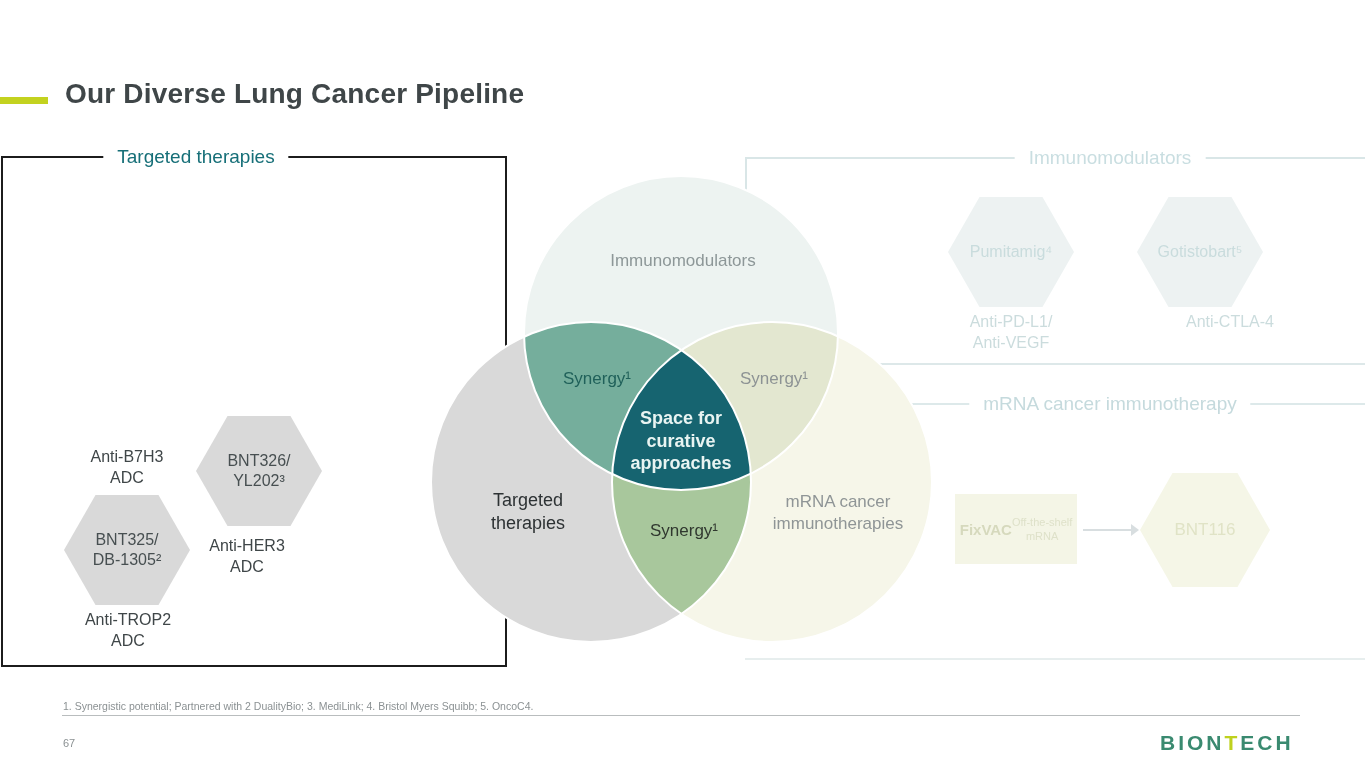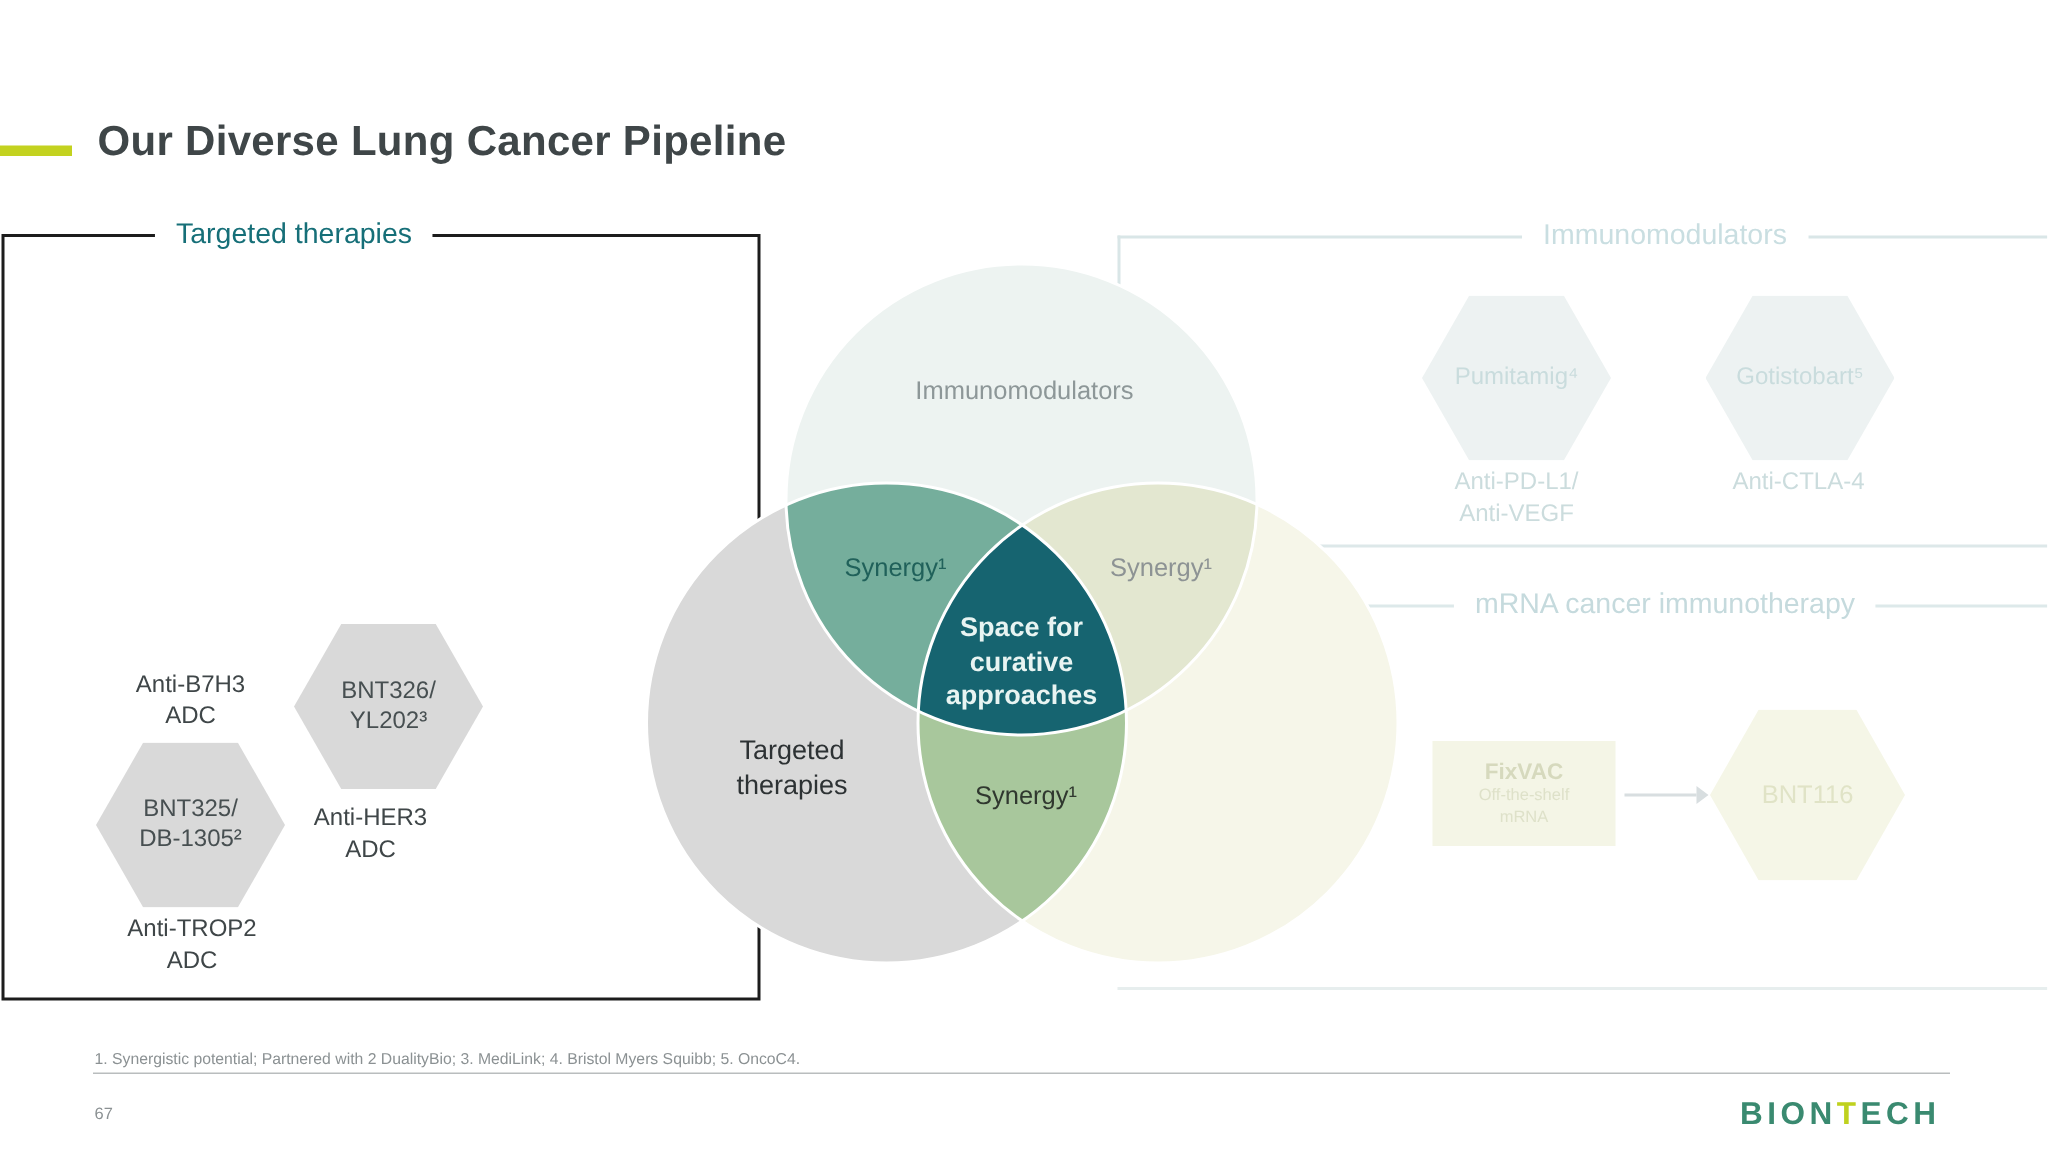--- a/index.html
+++ b/index.html
@@ -43,21 +43,21 @@
     position:absolute; left:745px; top:403px; width:620px; height:257px;
     border-top:2px solid #dde9ea; border-bottom:2px solid #e7eeee; z-index:1;
   }
   .panel-label {
     position:absolute; top:0; transform:translate(-50%,-55%);
     background:#fff; padding:0 14px; font-size:19px; color:#c9dee1; white-space:nowrap;
   }
 
   .fixvac-box {
     position:absolute; left:955px; top:494px; width:122px; height:70px; background:#f4f5e6;
-    display:flex; flex-direction:column; align-items:center; justify-content:center; z-index:1;
+    display:flex; flex-direction:row; align-items:center; justify-content:center; z-index:1;
   }
   .fixvac-title { font-size:15px; font-weight:bold; color:#d6d9bd; }
   .fixvac-sub { font-size:11px; color:#dee1c9; text-align:center; line-height:1.3; white-space:pre-line; }
 
   .arrow-line { position:absolute; left:1083px; top:529px; width:48px; height:2px; background:#d8dee0; z-index:1; }
   .arrow-head {
     position:absolute; left:1131px; top:524px; width:0; height:0; z-index:1;
     border-left:8px solid #d8dee0; border-top:6px solid transparent; border-bottom:6px solid transparent;
   }
 
@@ -88,21 +88,21 @@
   <div class="accent-bar"></div>
   <h1 class="title">Our Diverse Lung Cancer Pipeline</h1>
 
   <div class="panel-immuno">
     <div class="panel-label" style="left:363px;">Immunomodulators</div>
   </div>
   <div class="hex hex-faded" style="left:948px; top:197px; width:126px; height:110px;">Pumitamig⁴</div>
   <div class="hex hex-faded" style="left:1137px; top:197px; width:126px; height:110px;">Gotistobart⁵</div>
   <div class="hex-target-faded pre" style="left:936px; top:312px; width:150px;">Anti-PD-L1/
 Anti-VEGF</div>
-  <div class="hex-target-faded pre" style="left:1124px; top:312px; width:150px;">Anti-CTLA-4</div>
+  <div class="hex-target-faded pre" style="left:1124px; top:312px; width:150px;text-align:right;">Anti-CTLA-4</div>
 
   <div class="panel-mrna">
     <div class="panel-label" style="left:365px; color:#c5dadd;">mRNA cancer immunotherapy</div>
   </div>
   <div class="fixvac-box">
     <div class="fixvac-title">FixVAC</div>
     <div class="fixvac-sub pre">Off-the-shelf
 mRNA</div>
   </div>
   <div class="arrow-line"></div>
@@ -156,19 +156,21 @@
 
   <div class="venn-label vl-immuno">Immunomodulators</div>
   <div class="venn-label vl-syn-left">Synergy¹</div>
   <div class="venn-label vl-syn-right">Synergy¹</div>
   <div class="venn-label vl-center pre">Space for
 curative
 approaches</div>
   <div class="venn-label vl-targeted pre">Targeted
 therapies</div>
   <div class="venn-label vl-syn-bot">Synergy¹</div>
+  <div class="venn-label vl-mrna pre">mRNA cancer
+immunotherapies</div>
 
   <div class="footnote">1. Synergistic potential; Partnered with 2 DualityBio; 3. MediLink; 4. Bristol Myers Squibb; 5. OncoC4.</div>
   <div class="footer-divider"></div>
   <div class="page-number">67</div>
   <div class="logo"><span class="logo-green">BION</span><span class="logo-lime">T</span><span class="logo-green">ECH</span></div>
 
 </div>
 
 </body></html>

